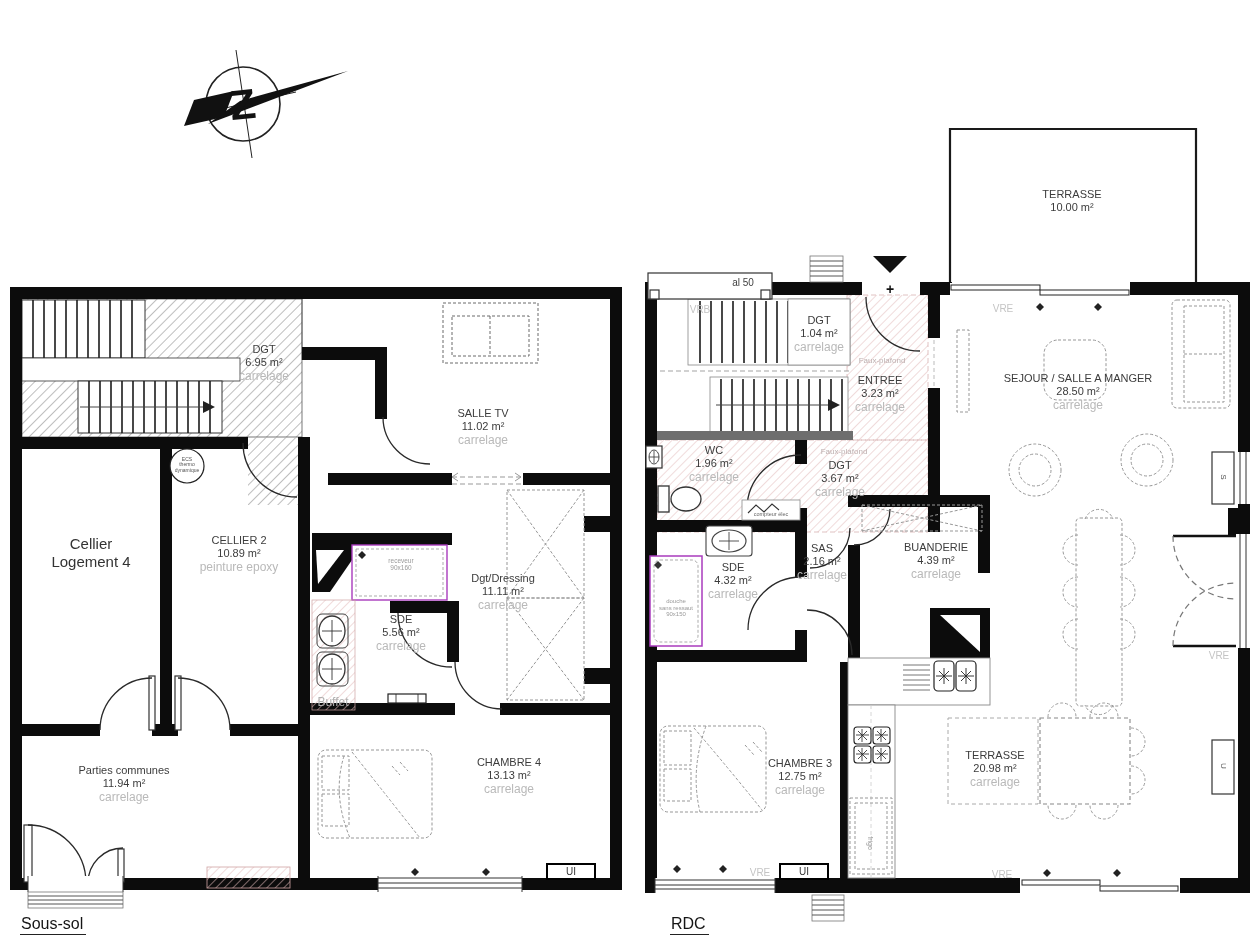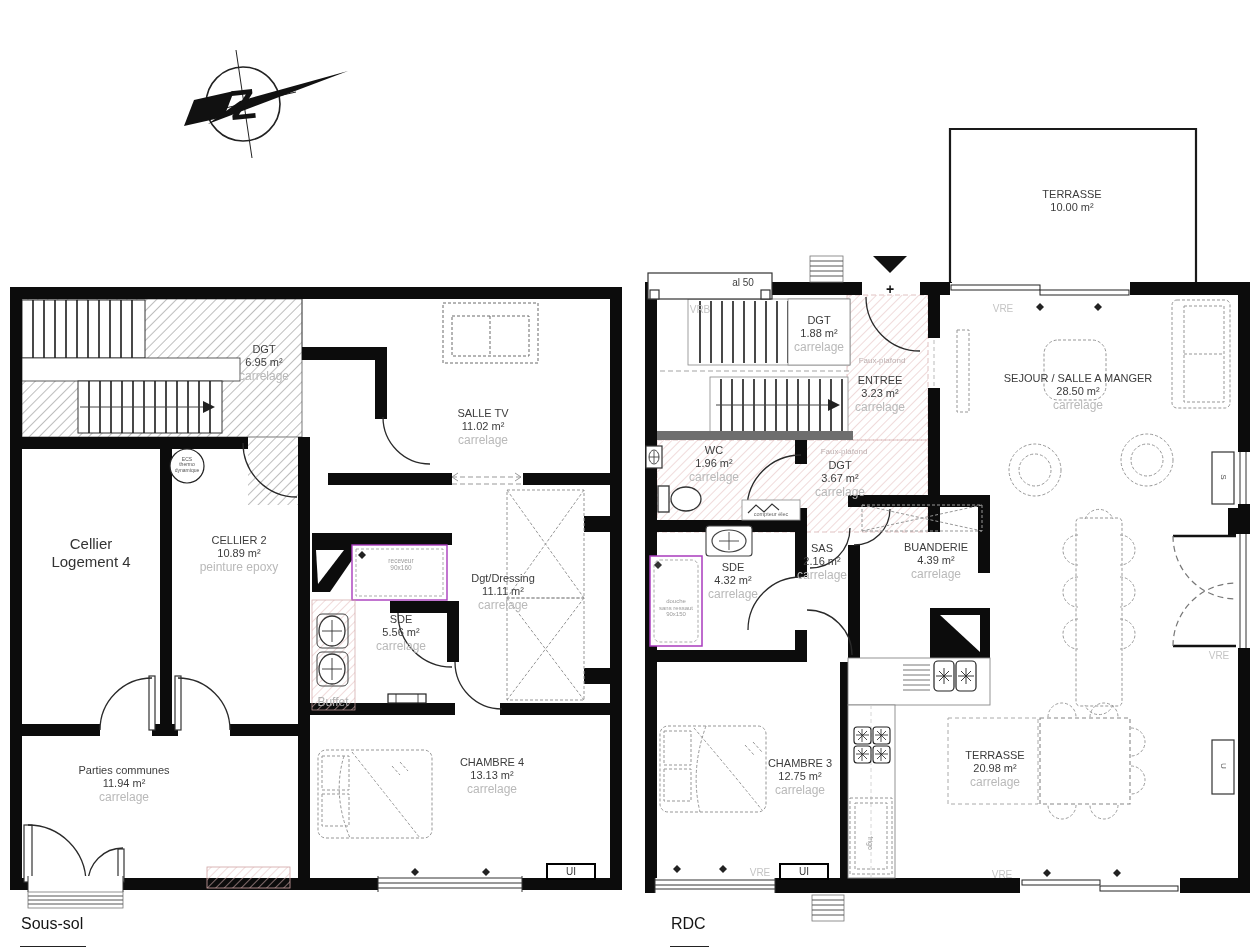--- a/index.html
+++ b/index.html
@@ -23,21 +23,21 @@
   .lbl.big{font-size:15px;color:#333;}
   .tag{position:absolute;transform:translate(-50%,-50%);font-size:10px;color:#c4c4c4;z-index:5;white-space:nowrap;}
   .tag.dark{color:#3f3f3f;}
   .tiny{position:absolute;transform:translate(-50%,-50%);text-align:center;line-height:1.1;
         font-size:6px;color:#9a9a9a;z-index:5;white-space:nowrap;}
   .tiny span{display:block;}
   .rot{transform:translate(-50%,-50%) rotate(90deg);}
   .ui-box{position:absolute;width:46px;height:13px;border:2px solid #000;background:#fff;
           display:flex;align-items:center;justify-content:center;font-size:10px;color:#333;z-index:6;}
   .plan-title{position:absolute;font-size:16px;color:#151515;border-bottom:1.5px solid #222;
-              padding:0 3px 13px 1px;z-index:5;}
+              padding:0 3px 1px 1px;z-index:5;}
   .plus-mark{position:absolute;transform:translate(-50%,-50%);font-size:14px;font-weight:bold;color:#111;z-index:5;}
 </style>
 </head>
 <body>
 
 <div class="canvas">
 
 <svg width="1255" height="950" viewBox="0 0 1255 950">
   <defs>
     <pattern id="hg" width="7" height="7" patternUnits="userSpaceOnUse" patternTransform="rotate(45)">
@@ -344,21 +344,21 @@
 <div class="lbl" style="left:401px;top:633px">
   <span>SDE</span>
   <span>5.56 m²</span>
   <span class="fn">carrelage</span>
 </div>
 <div class="lbl" style="left:124px;top:784px">
   <span>Parties communes</span>
   <span>11.94 m²</span>
   <span class="fn">carrelage</span>
 </div>
-<div class="lbl" style="left:492px;top:776px">
+<div class="lbl" style="left:509px;top:776px">
   <span>CHAMBRE 4</span>
   <span>13.13 m²</span>
   <span class="fn">carrelage</span>
 </div>
 
 <div class="tiny" style="left:401px;top:564px;font-size:6.5px">
   <span>receveur</span>
   <span>90x160</span>
 </div>
 <div class="tag" style="left:333px;top:702px;font-size:12px;color:#b0b0b0">Buffet</div>
@@ -369,21 +369,21 @@
 </div>
 <div class="ui-box" style="left:546px;top:863px">UI</div>
 <div class="plan-title" style="left:20px;top:915px">Sous-sol</div>
 
 <div class="lbl" style="left:1072px;top:201px">
   <span>TERRASSE</span>
   <span>10.00 m²</span>
 </div>
 <div class="lbl" style="left:819px;top:334px">
   <span>DGT</span>
-  <span>1.88 m²</span>
+  <span>1.04 m²</span>
   <span class="fn">carrelage</span>
 </div>
 <div class="tag" style="left:882px;top:360px;font-size:8px;color:#bdaFaF">Faux-plafond</div>
 <div class="lbl" style="left:880px;top:394px">
   <span>ENTREE</span>
   <span>3.23 m²</span>
   <span class="fn">carrelage</span>
 </div>
 <div class="lbl" style="left:714px;top:464px">
   <span>WC</span>

